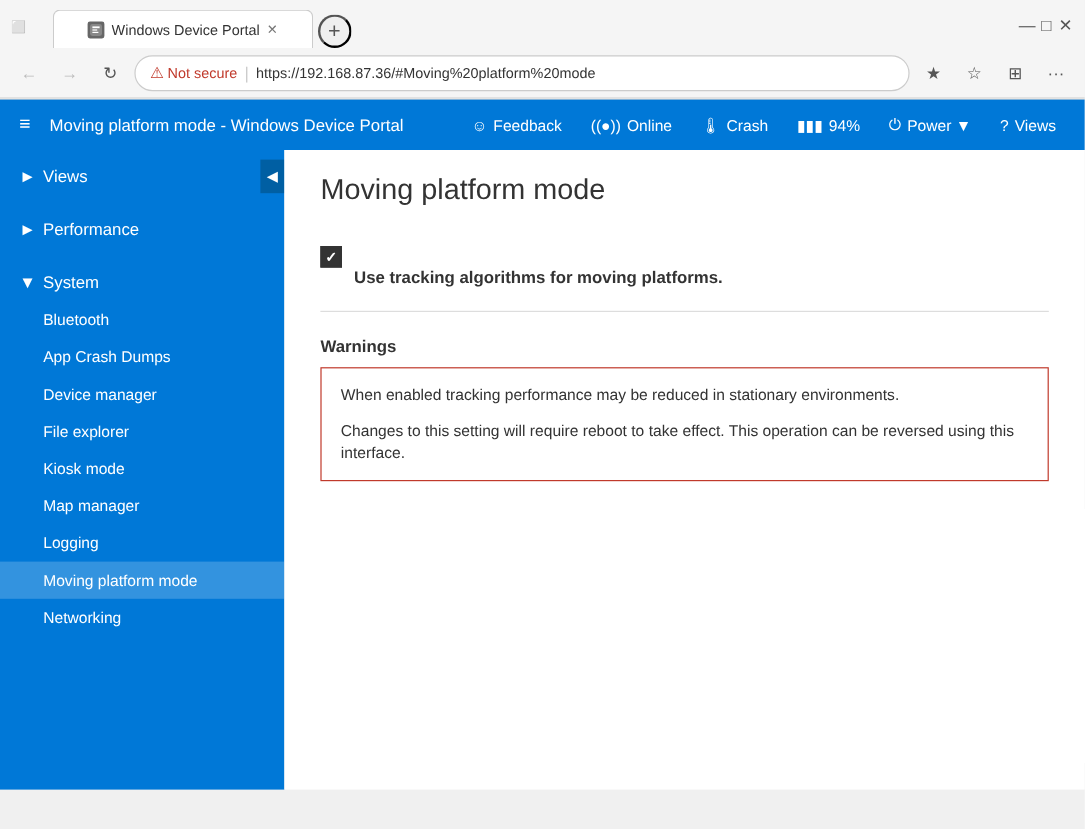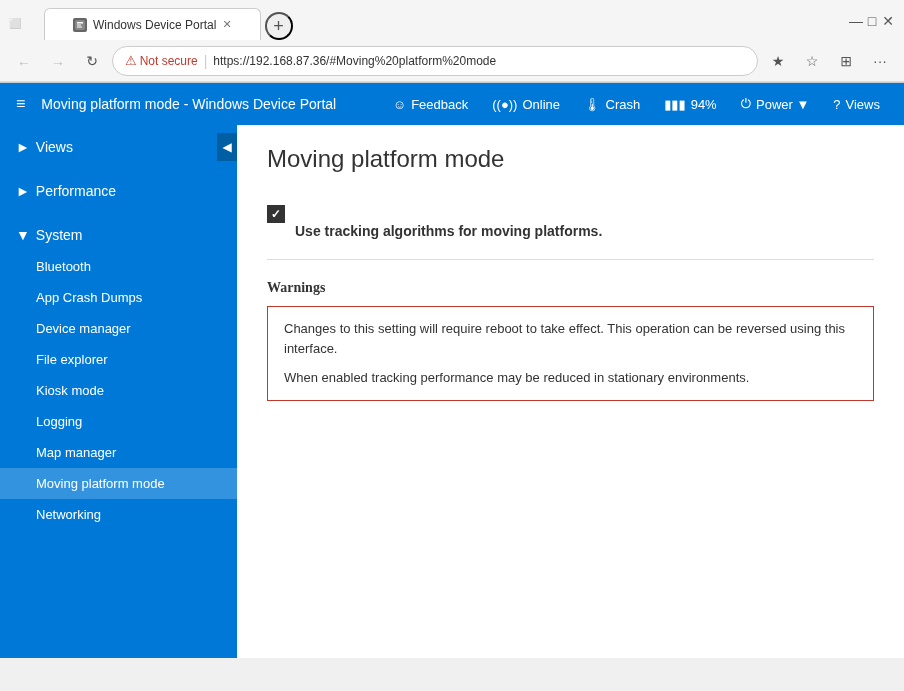--- a/index.html
+++ b/index.html
@@ -52,21 +52,21 @@
     .content-scroll { padding: 20px 30px; flex: 1; }
     .page-title { font-size: 24px; font-weight: 300; color: #333; margin-bottom: 20px; padding-bottom: 10px; }
     .option-row { display: flex; align-items: flex-start; gap: 10px; margin-bottom: 16px; }
     .checkbox-wrapper { display: flex; align-items: center; margin-top: 2px; }
     .checkbox-styled { width: 18px; height: 18px; border: 2px solid #333; background: white; display: flex; align-items: center; justify-content: center; cursor: pointer; flex-shrink: 0; }
     .checkbox-styled.checked { background: #333; border-color: #333; }
     .checkbox-check { color: white; font-size: 12px; font-weight: bold; }
     .option-label { font-size: 14px; font-weight: 600; color: #333; margin-top: 20px; }
     .option-description { font-size: 13px; color: #444; line-height: 1.5; margin-top: 4px; margin-left: 28px; margin-bottom: 16px; }
     .section-divider { border: none; border-top: 1px solid #ddd; margin: 20px 0; }
-    .warnings-title { font-size: 14px; font-weight: 600; color: #333; margin-bottom: 10px; font-family: Liberation Serif, serif; }
+    .warnings-title { font-size: 14px; font-weight: 600; color: #333; margin-bottom: 10px; }
     .warning-box { border: 1px solid #c0392b; padding: 12px 16px; margin-top: 0; }
     .warning-text { font-size: 13px; color: #333; line-height: 1.5; margin-bottom: 10px; }
     .warning-text:last-child { margin-bottom: 0; }
   </style>
 </head>
 <body>
 
 <div class="browser-chrome">
 
   <div class="title-bar">
@@ -164,22 +164,22 @@
       <div class="nav-section">
         <div class="nav-group-header">
           <span>▼</span>
           <span>System</span>
         </div>
         <a class="nav-sub-item">Bluetooth</a>
         <a class="nav-sub-item">App Crash Dumps</a>
         <a class="nav-sub-item">Device manager</a>
         <a class="nav-sub-item">File explorer</a>
         <a class="nav-sub-item">Kiosk mode</a>
+        <a class="nav-sub-item">Map manager</a>
         <a class="nav-sub-item">Logging</a>
-        <a class="nav-sub-item">Map manager</a>
         <a class="nav-sub-item active">Moving platform mode</a>
         <a class="nav-sub-item">Networking</a>
       </div>
     </div>
   </div>
 
   <div class="content-area">
     <div class="content-scroll">
       <h1 class="page-title">Moving platform mode</h1>
 
@@ -191,19 +191,19 @@
         </div>
         <span class="option-label">Use tracking algorithms for moving platforms.</span>
       </div>
 
 
       <hr class="section-divider">
 
       <div>
         <p class="warnings-title">Warnings</p>
         <div class="warning-box">
+          <p class="warning-text">When enabled tracking performance may be reduced in stationary environments.</p>
           <p class="warning-text">Changes to this setting will require reboot to take effect. This operation can be reversed using this interface.</p>
-          <p class="warning-text">When enabled tracking performance may be reduced in stationary environments.</p>
         </div>
       </div>
     </div>
   </div>
 </div>
 
 </body></html>

